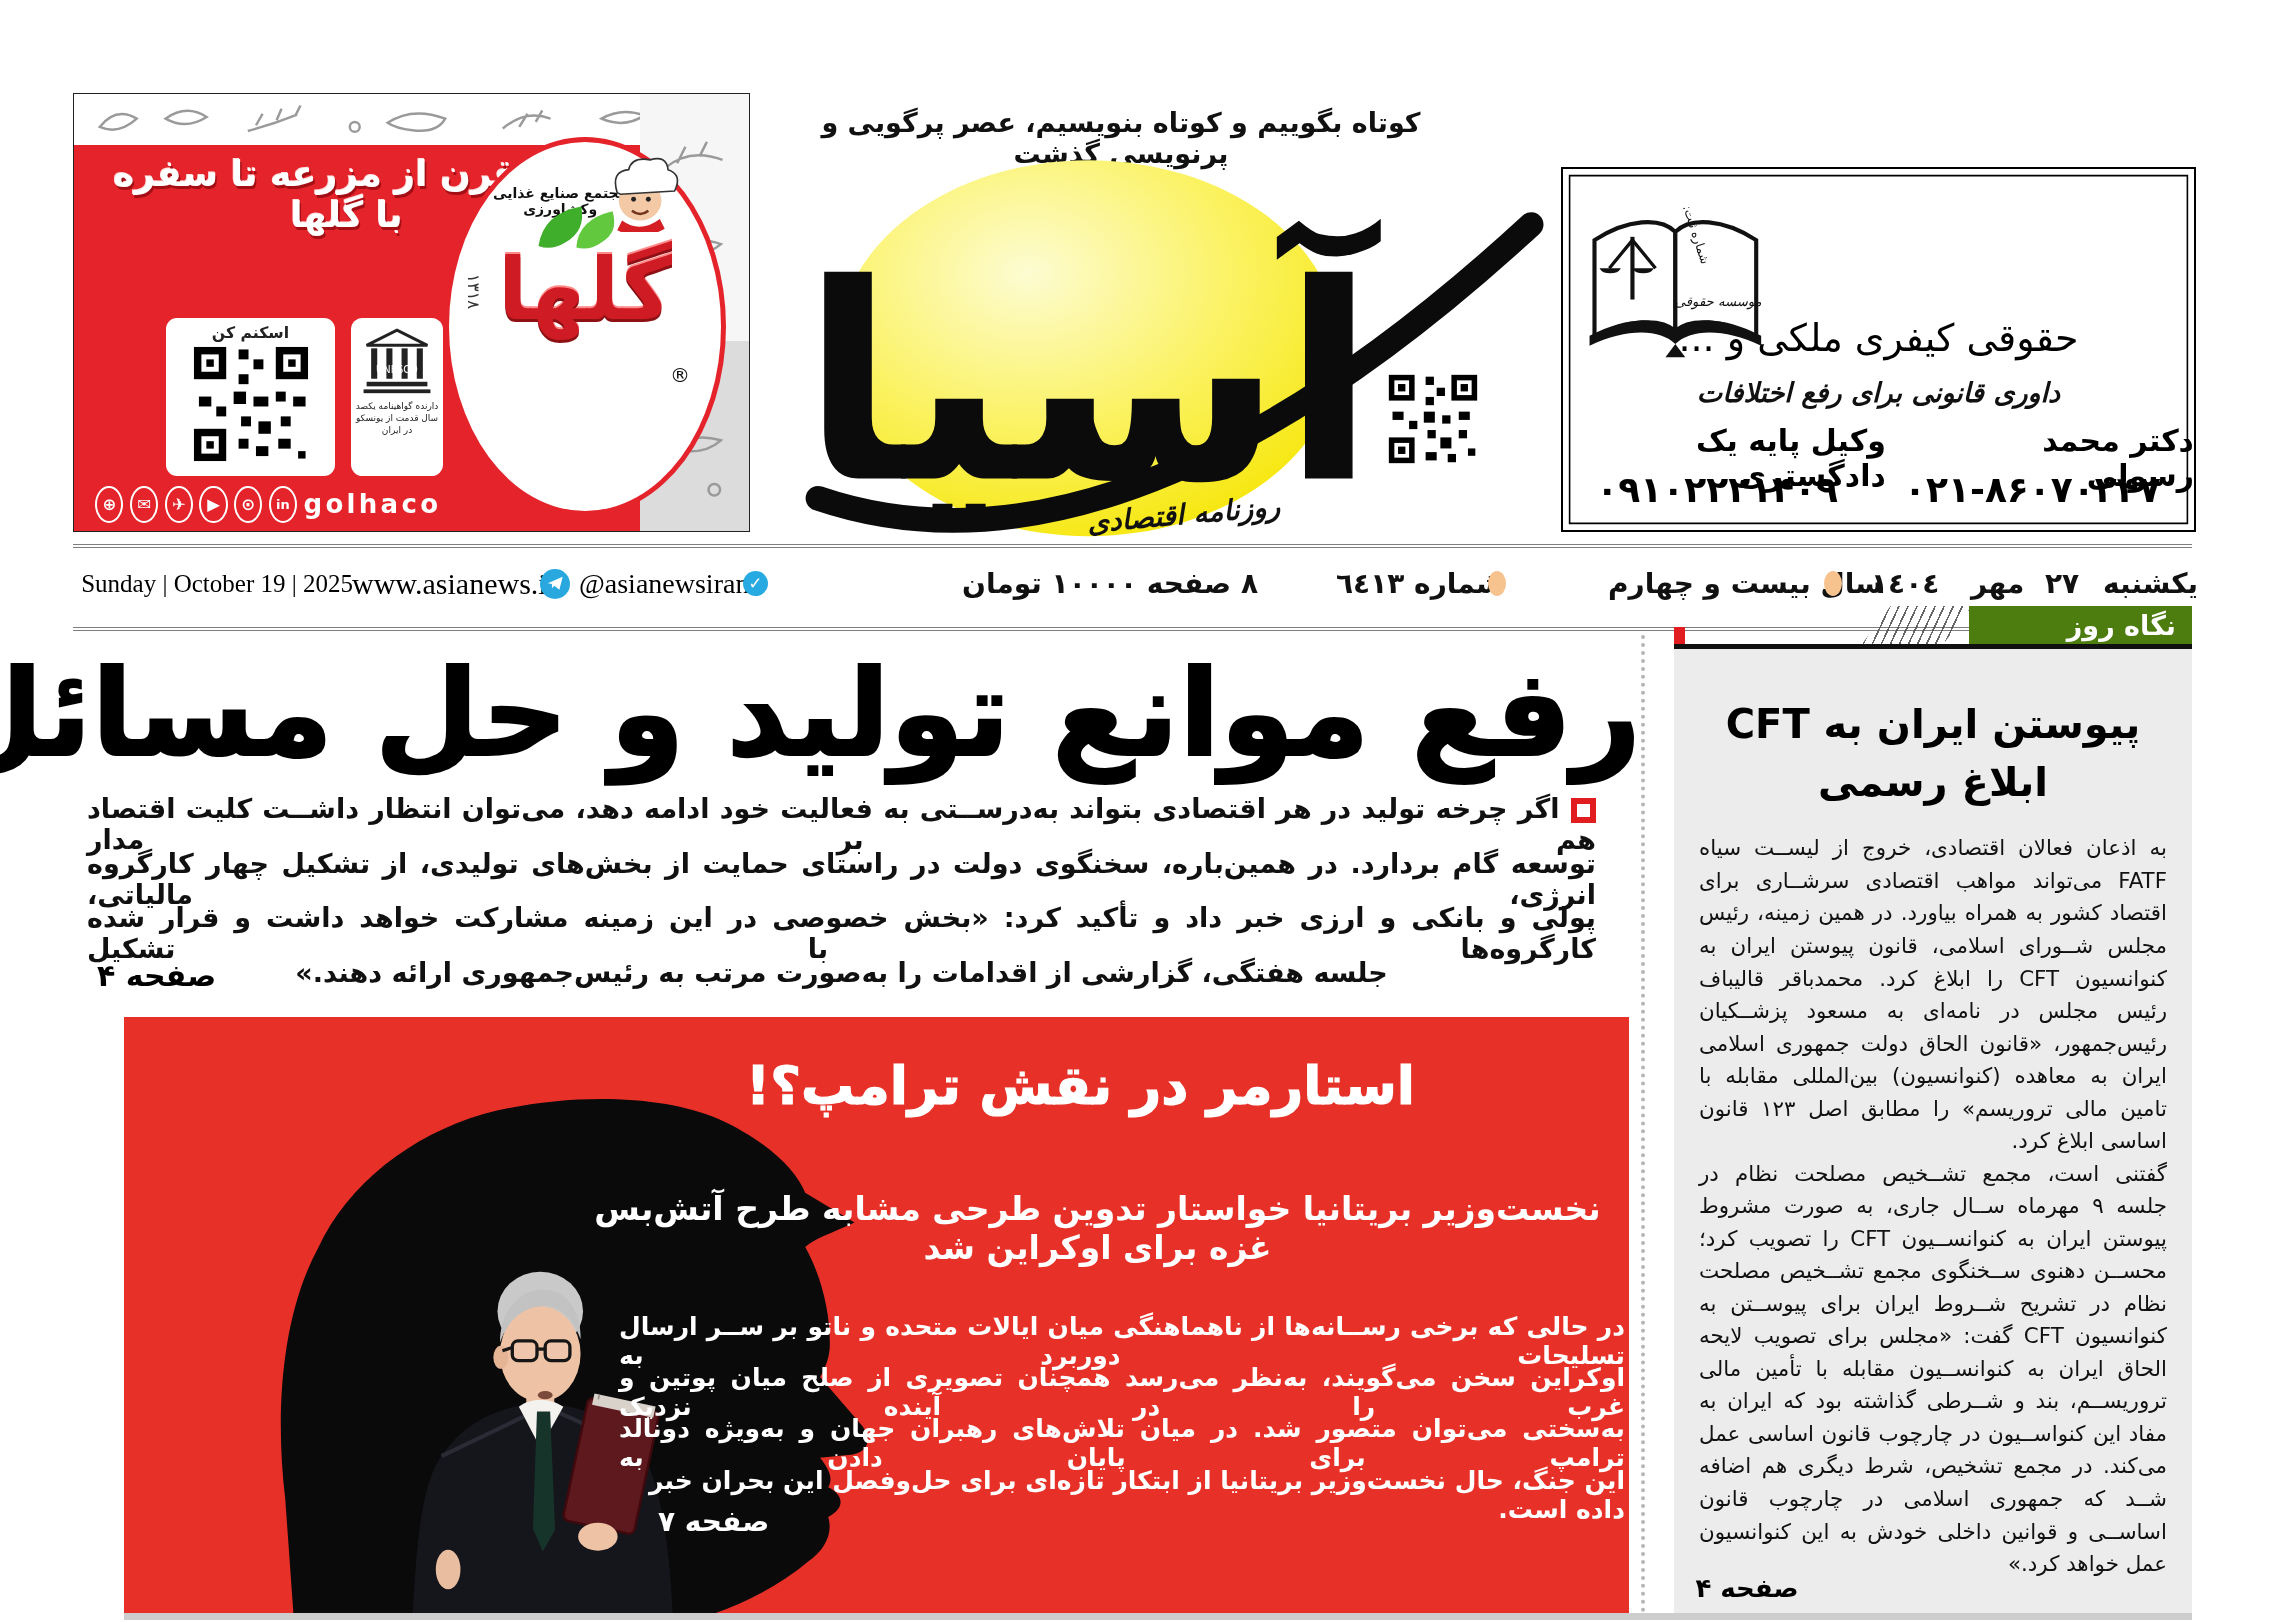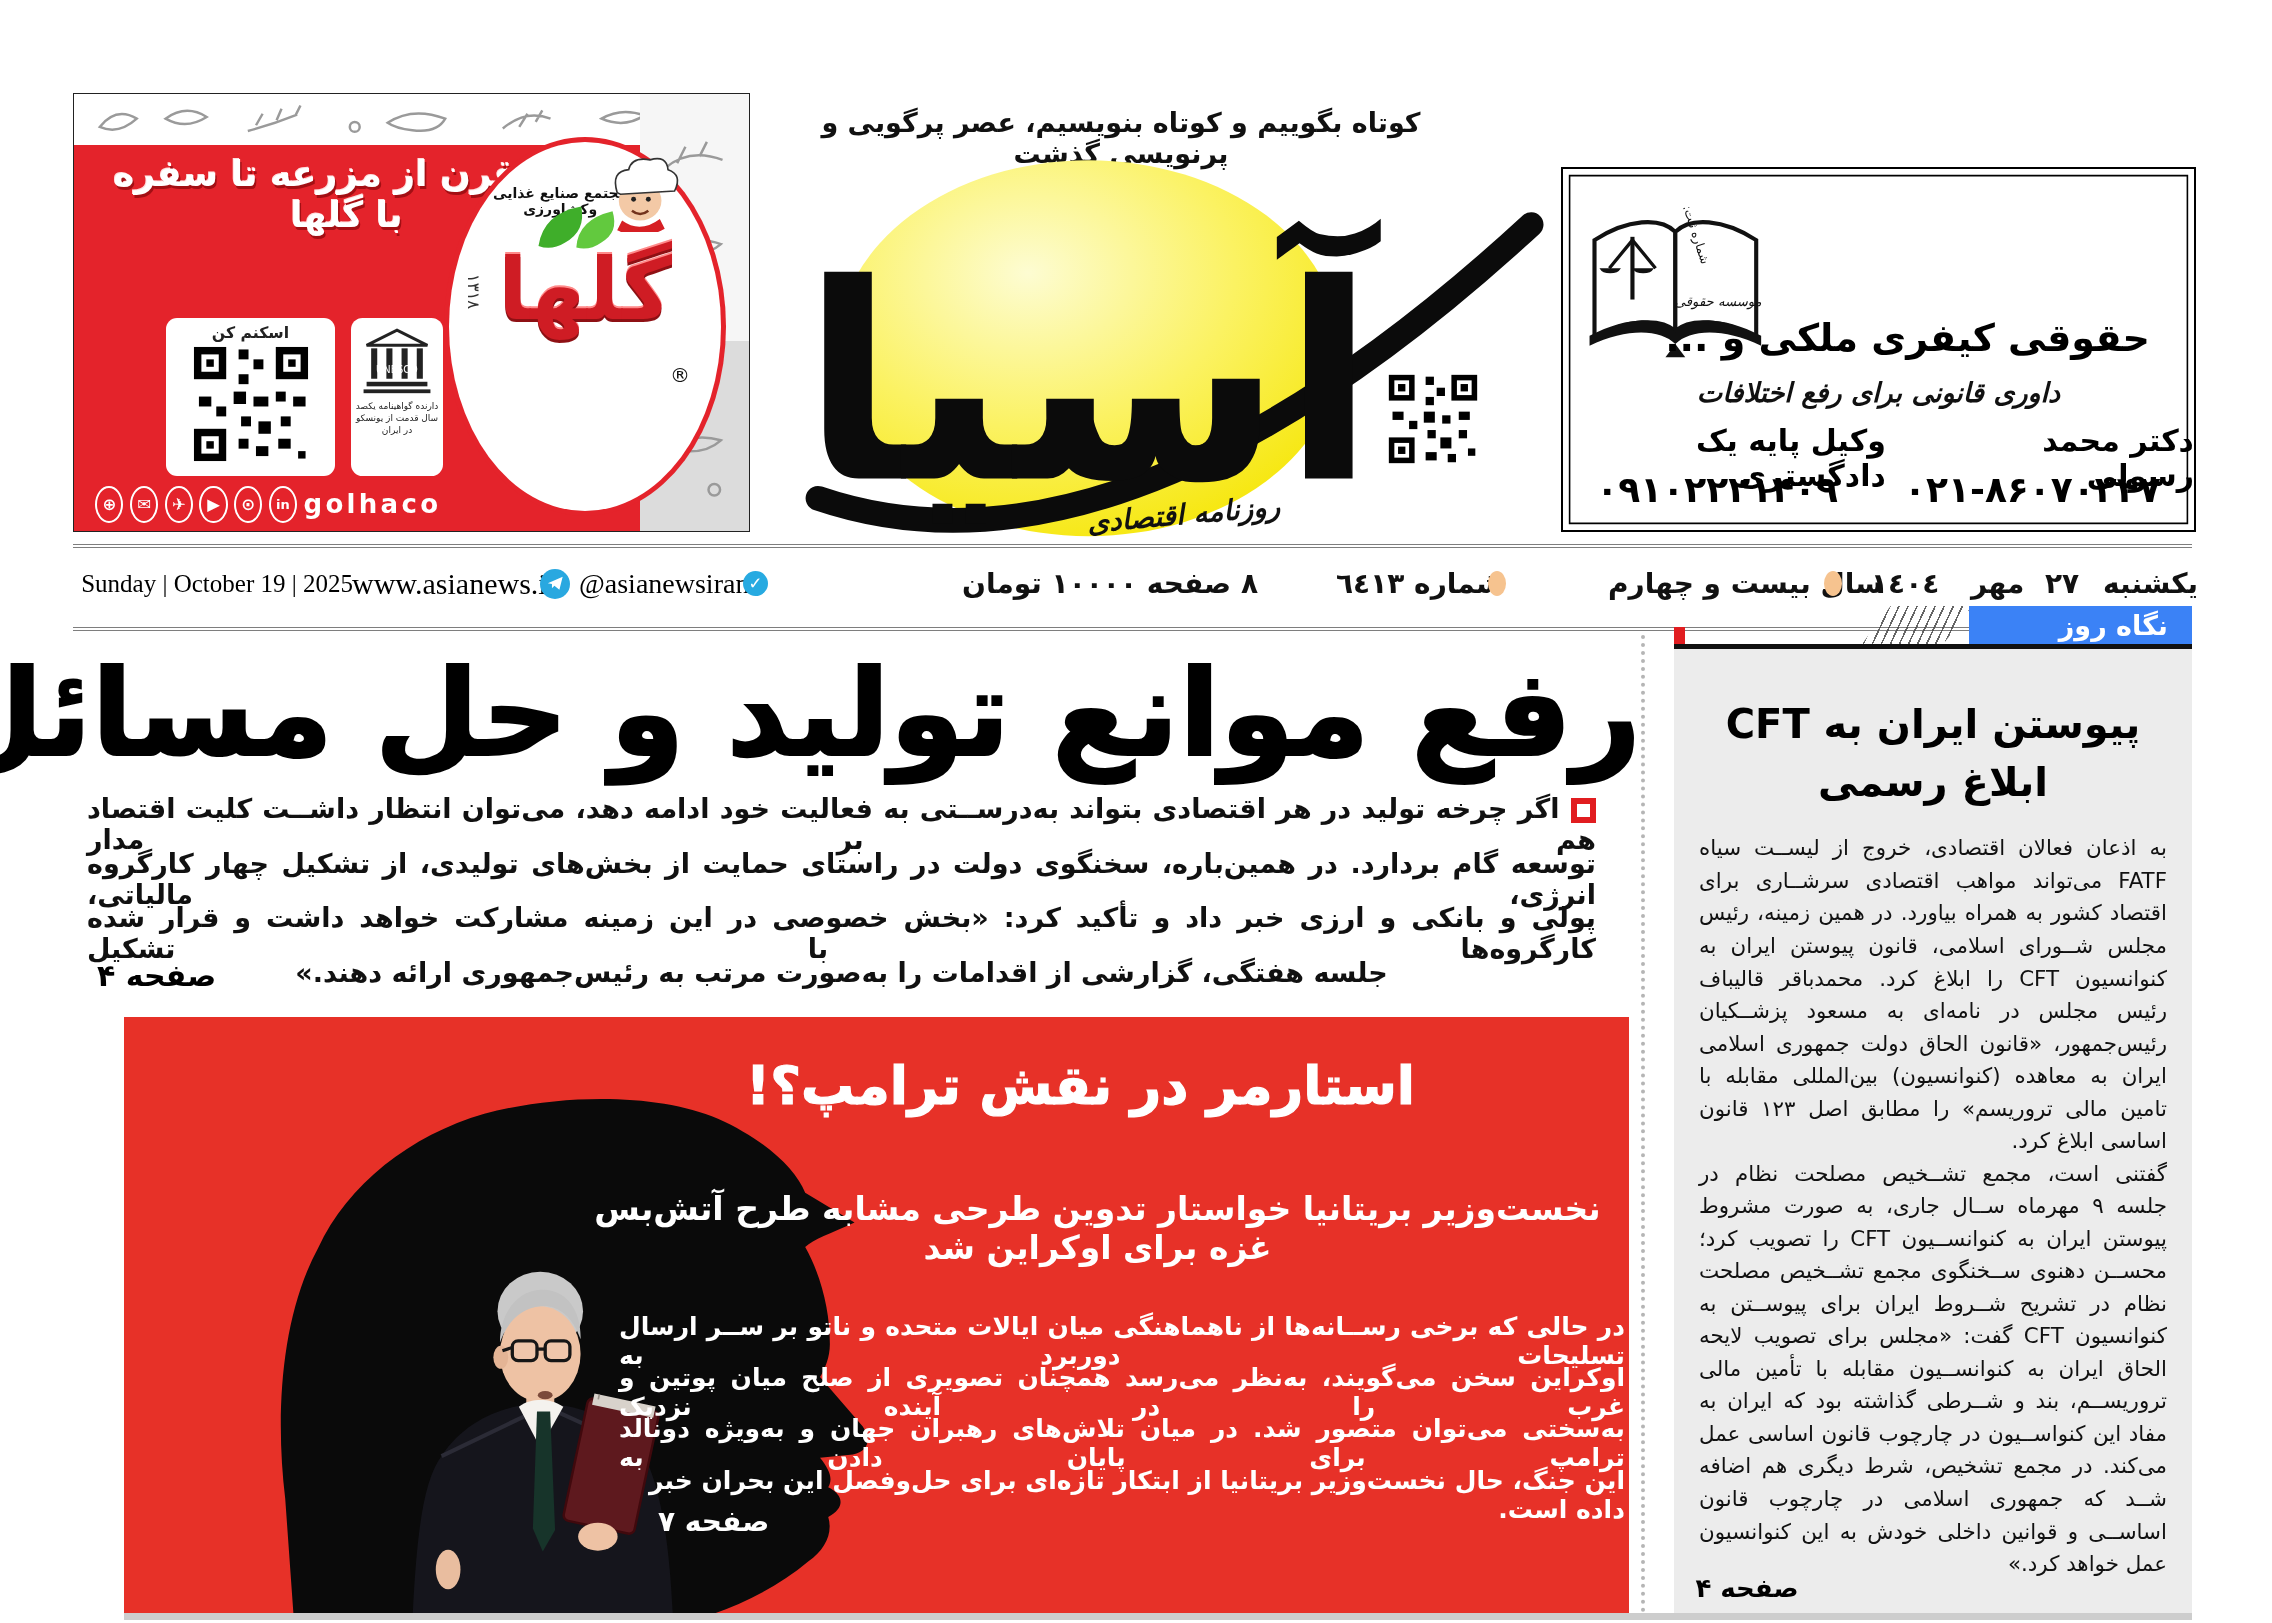--- a/index.html
+++ b/index.html
@@ -26,21 +26,21 @@
   .soc{width:33px;height:33px;border:2.5px solid #fff;border-radius:50%;display:inline-flex;align-items:center;justify-content:center;font-size:16.5px;font-weight:bold;color:#fff;}
   .golha-handle{font-size:26px;font-weight:bold;letter-spacing:3.3px;}
   
   .slogan{left:783px;top:107px;width:676px;font-size:27px;font-weight:600;color:#111;text-align:center;}
   .mast-svg{left:785px;top:142px;}
   .paper-type{left:1060px;top:498px;width:247px;font-size:28px;font-weight:bold;font-style:italic;color:#111;transform:rotate(-5deg);text-align:center;}
   .mast-qr{left:1387px;top:373px;}
   
   .legal{left:1561px;top:167px;width:631px;height:361px;border:2.5px solid #000;box-shadow:inset 0 0 0 5.8px #fff,inset 0 0 0 7.4px #000;background:#fff;}
   .legal-title{right:23px;top:48px;width:371px;font-size:41px;font-weight:bold;font-style:italic;color:#111;text-align:center;}
-  .legal-sub{left:0;top:147px;width:100%;font-size:38px;font-weight:bold;color:#000;text-align:center;padding-left:29px;}
+  .legal-sub{left:0;top:147px;width:100%;font-size:38px;font-weight:normal;color:#000;text-align:center;}
   .legal-arb{left:0;top:208px;width:100%;font-size:27px;font-weight:bold;font-style:italic;color:#111;text-align:center;}
   .legal-row{left:0;top:254px;width:100%;display:flex;justify-content:center;gap:58px;font-size:30px;font-weight:bold;direction:rtl;}
   .legal-phones{left:0;top:300px;width:100%;display:flex;justify-content:center;gap:66px;font-size:36px;font-weight:bold;direction:rtl;}
   
   .datebar{left:73px;top:544px;width:2119px;height:79px;border-top:4.1px double #7e7e7e;border-bottom:4.1px double #7e7e7e;}
   .datebar .lat{font-family:"Liberation Serif",serif;color:#000;}
   .d-item{position:absolute;top:0;height:71px;display:flex;align-items:center;}
   .dot{width:18px;height:25px;background:#f6c38f;border-radius:50%;display:inline-block;}
   .tg-circ{width:30px;height:30px;border-radius:50%;background:#29a8e0;display:inline-flex;align-items:center;justify-content:center;}
   .badge{width:25px;height:25px;border-radius:50%;background:#27aae1;color:#fff;display:inline-flex;align-items:center;justify-content:center;font-size:16.5px;font-weight:bold;}
@@ -53,21 +53,21 @@
   .lead-page{left:97px;top:958px;font-size:30px;font-weight:bold;color:#000;}
   .vdots{left:1641px;top:635px;height:978px;border-left:4.1px dotted #b5b5b5;}
   
   .redbox{left:124px;top:1017px;width:1505px;height:598px;background:#e73128;overflow:hidden;}
   .rb-title{left:544px;top:38px;width:825px;font-size:53px;font-weight:bold;color:#fff;text-align:center;-webkit-text-stroke:1.2px #fff;}
   .rb-sub{left:462px;top:172px;width:1023px;font-size:33px;font-weight:bold;color:#fff;text-align:center;}
   .rb-line{left:495px;width:1006px;height:51px;font-size:25px;font-weight:bold;color:#fff;text-align:justify;text-align-last:justify;}
   .rb-line.last{text-align:right;text-align-last:right;}
   .rb-page{left:534px;top:462px;font-size:28px;font-weight:bold;color:#fff;}
   
-  .dv-tab{left:1969px;top:606px;width:223px;height:38px;background:#3b82f6;color:#fff;font-size:27px;font-weight:bold;display:flex;align-items:center;justify-content:flex-start;padding-right:24px;box-sizing:border-box;direction:rtl;}
+  .dv-tab{left:1969px;top:606px;width:223px;height:38px;background:#4d7c0f;color:#fff;font-size:27px;font-weight:bold;display:flex;align-items:center;justify-content:flex-start;padding-right:16px;box-sizing:border-box;direction:rtl;}
   .dv-hatch{left:1862px;top:606px;width:110px;height:38px;background:repeating-linear-gradient(115deg,#4a4a4a 0 1.6px,transparent 1.6px 8.2px);clip-path:polygon(26% 0,100% 0,74% 100%,0 100%);opacity:.85;}
   .dv-rule{left:1674px;top:644px;width:518px;height:5px;background:#111;}
   .dv-redsq{left:1674px;top:627px;width:10.7px;height:23px;background:#e11d20;}
   .dv-panel{left:1674px;top:649px;width:518px;height:964px;background:#ececec;box-sizing:border-box;padding:46px 25px 49px 25px;overflow:hidden;}
   .dv-title{font-size:40px;font-weight:bold;color:#000;text-align:center;line-height:1.45;}
   .dv-body{margin-top:21.4px;font-size:21.4px;color:#111;text-align:justify;line-height:1.52;}
   .dv-body p{margin:0;}
   .dv-page{position:absolute;left:21.4px;bottom:10px;font-size:26px;font-weight:bold;color:#000;}
   .bottomstrip{left:124px;top:1613px;width:2068px;height:7.4px;background:#cdcdcd;}
 </style>

